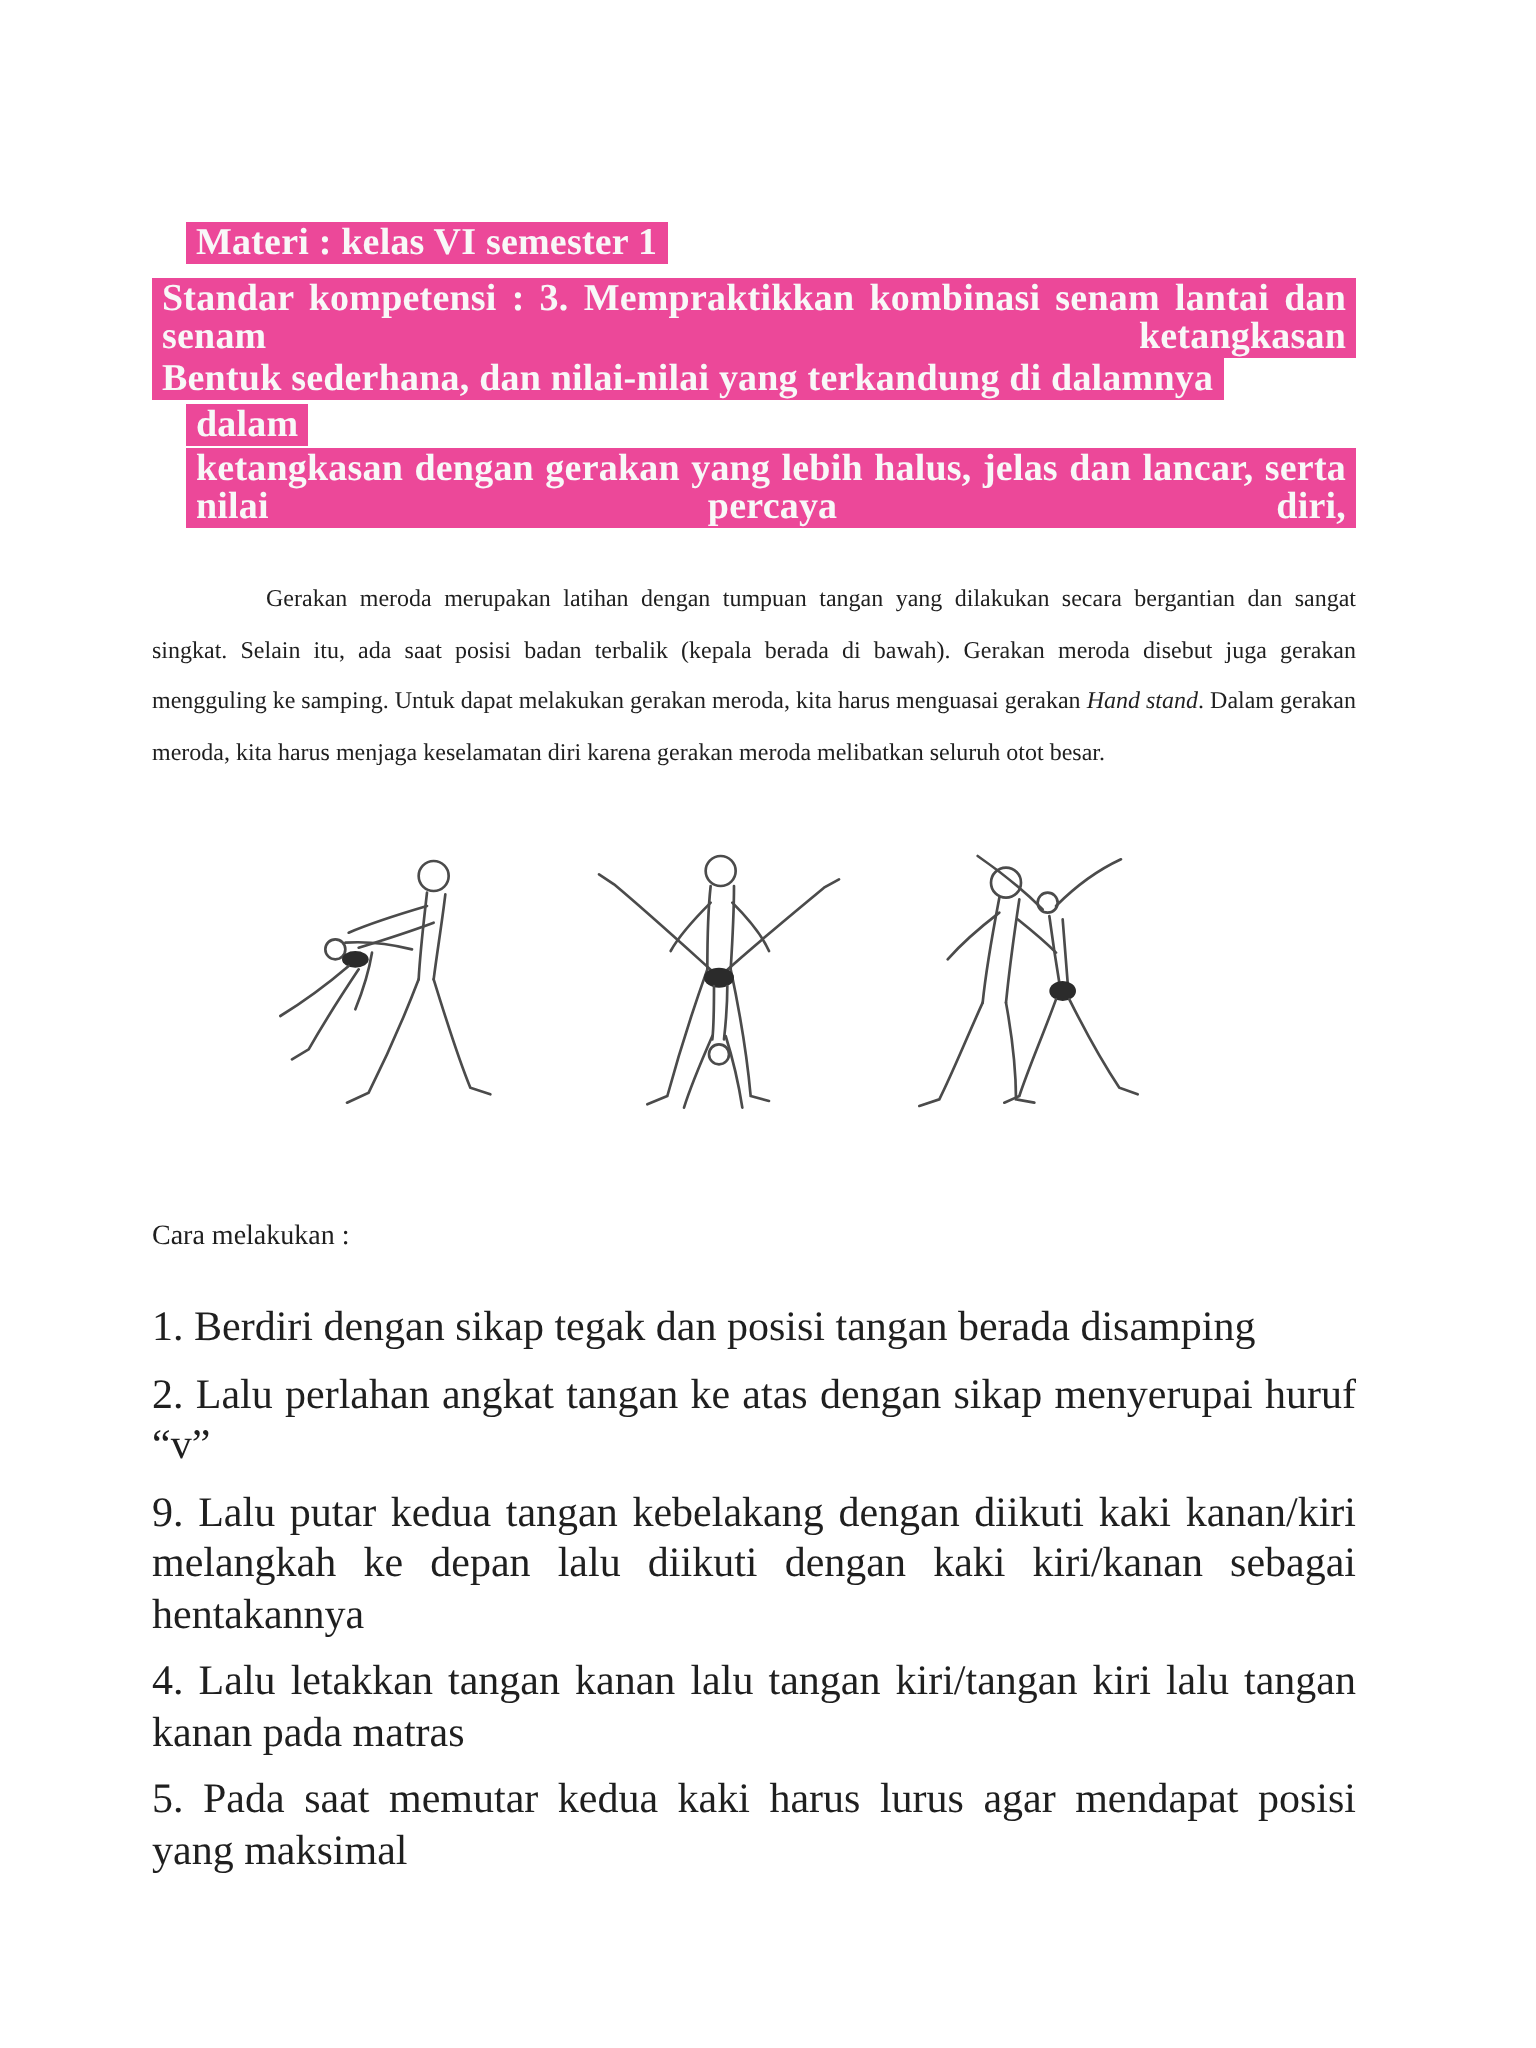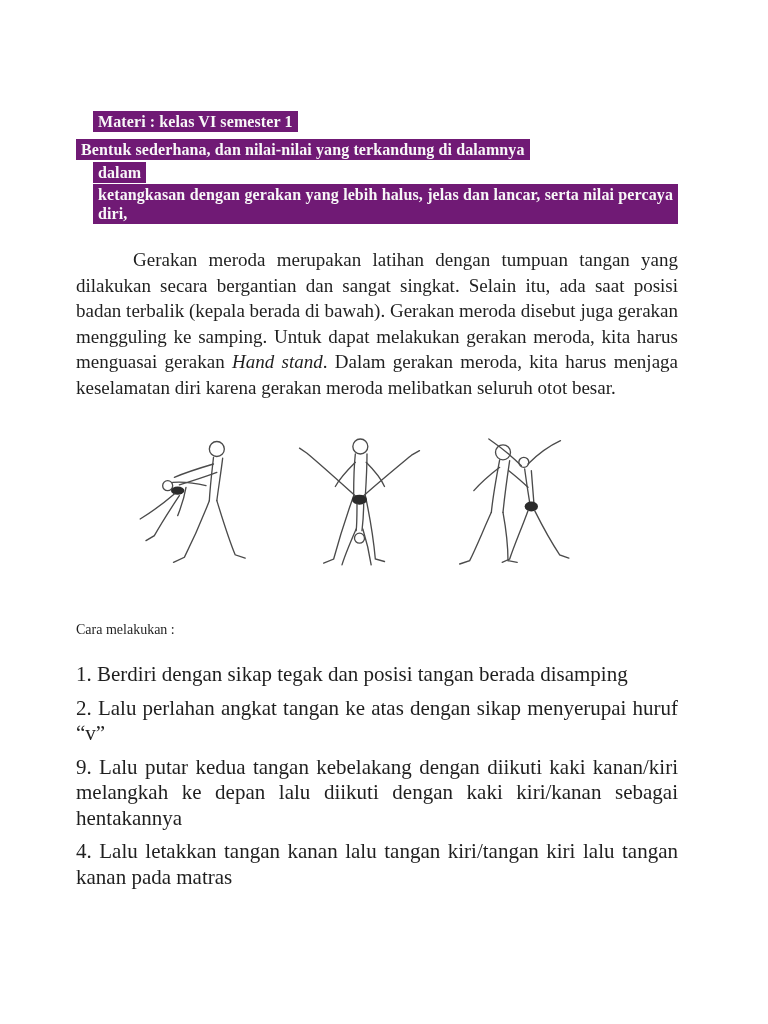--- a/index.html
+++ b/index.html
@@ -5,33 +5,33 @@
   html,body{margin:0;padding:0;background:#ffffff;}
   .page{
     position:relative;width:768px;height:1024px;background:#ffffff;
     font-family:"Liberation Serif", serif;color:#1f1f1f;overflow:hidden;
   }
   .content{padding:111px 90px 0 76px;}
 
   
   .hrow{line-height:0;}
   .hl{
-    background:#701a75;color:#f8f8f8;font-weight:bold;
-    font-size:16px;line-height:19px;padding:1px 5px 1px 5px;
+    background:#ec4899;color:#f8f8f8;font-weight:bold;
+    font-size:19px;line-height:19px;padding:1px 5px 1px 5px;
     letter-spacing:.1px;
   }
   .hl.fit{display:inline-block;}
   .hl.full{display:block;text-align:justify;text-align-last:justify;}
   .ind{margin-left:17px;}
   .full.ind{margin-right:0;}
   .mb7{margin-bottom:7px;} .mb0{margin-bottom:0;} .mb1{margin-bottom:1px;} .mb2{margin-bottom:2px;}
 
   
   .intro{
-    margin-top:23px;font-size:19px;line-height:25.5px;
+    margin-top:23px;font-size:12px;line-height:25.5px;
     text-align:justify;text-indent:57px;
   }
   .it{font-style:italic;}
 
   
   .figures{
     margin-top:24px;margin-left:60px;width:452px;
     display:flex;justify-content:space-between;align-items:flex-end;
   }
   .fig{display:block;}
@@ -49,20 +49,21 @@
 </head>
 <body>
 
 <div class="page">
   <div class="content">
 
     <div>
       <div class="hrow ind mb7">
         <span class="hl fit">Materi : kelas VI semester 1</span>
       </div>
+      <div class="hl full mb0">Standar kompetensi : 3. Mempraktikkan kombinasi senam lantai dan senam ketangkasan</div>
       <div class="hrow mb2">
         <span class="hl fit">Bentuk sederhana, dan nilai-nilai yang terkandung di dalamnya</span>
       </div>
       <div class="hrow ind mb1">
         <span class="hl fit">dalam</span>
       </div>
       <div class="hl full ind mb7">ketangkasan dengan gerakan yang lebih halus, jelas dan lancar, serta nilai percaya diri,</div>
     </div>
 
     <p class="intro"><span>Gerakan meroda merupakan latihan dengan tumpuan tangan yang dilakukan secara bergantian dan sangat singkat. Selain itu, ada saat posisi badan terbalik (kepala berada di bawah). Gerakan meroda disebut juga gerakan mengguling ke samping. Untuk dapat melakukan gerakan meroda, kita harus menguasai gerakan </span><span class="it">Hand stand</span><span>. Dalam gerakan meroda, kita harus menjaga keselamatan diri karena gerakan meroda melibatkan seluruh otot besar.</span></p>
@@ -128,16 +129,17 @@
       </svg>
     </div>
 
     <div class="howto-head">Cara melakukan :</div>
 
     <div class="steps">
       <div class="step">1. Berdiri dengan sikap tegak dan posisi tangan berada disamping</div>
       <div class="step">2. Lalu perlahan angkat tangan ke atas dengan sikap menyerupai huruf “v”</div>
       <div class="step">9. Lalu putar kedua tangan kebelakang dengan diikuti kaki kanan/kiri melangkah ke depan lalu diikuti dengan kaki kiri/kanan sebagai hentakannya</div>
       <div class="step">4. Lalu letakkan tangan kanan lalu tangan kiri/tangan kiri lalu tangan kanan pada matras</div>
+      <div class="step">5. Pada saat memutar kedua kaki harus lurus agar mendapat posisi yang maksimal</div>
     </div>
 
   </div>
 </div>
 
 </body></html>

